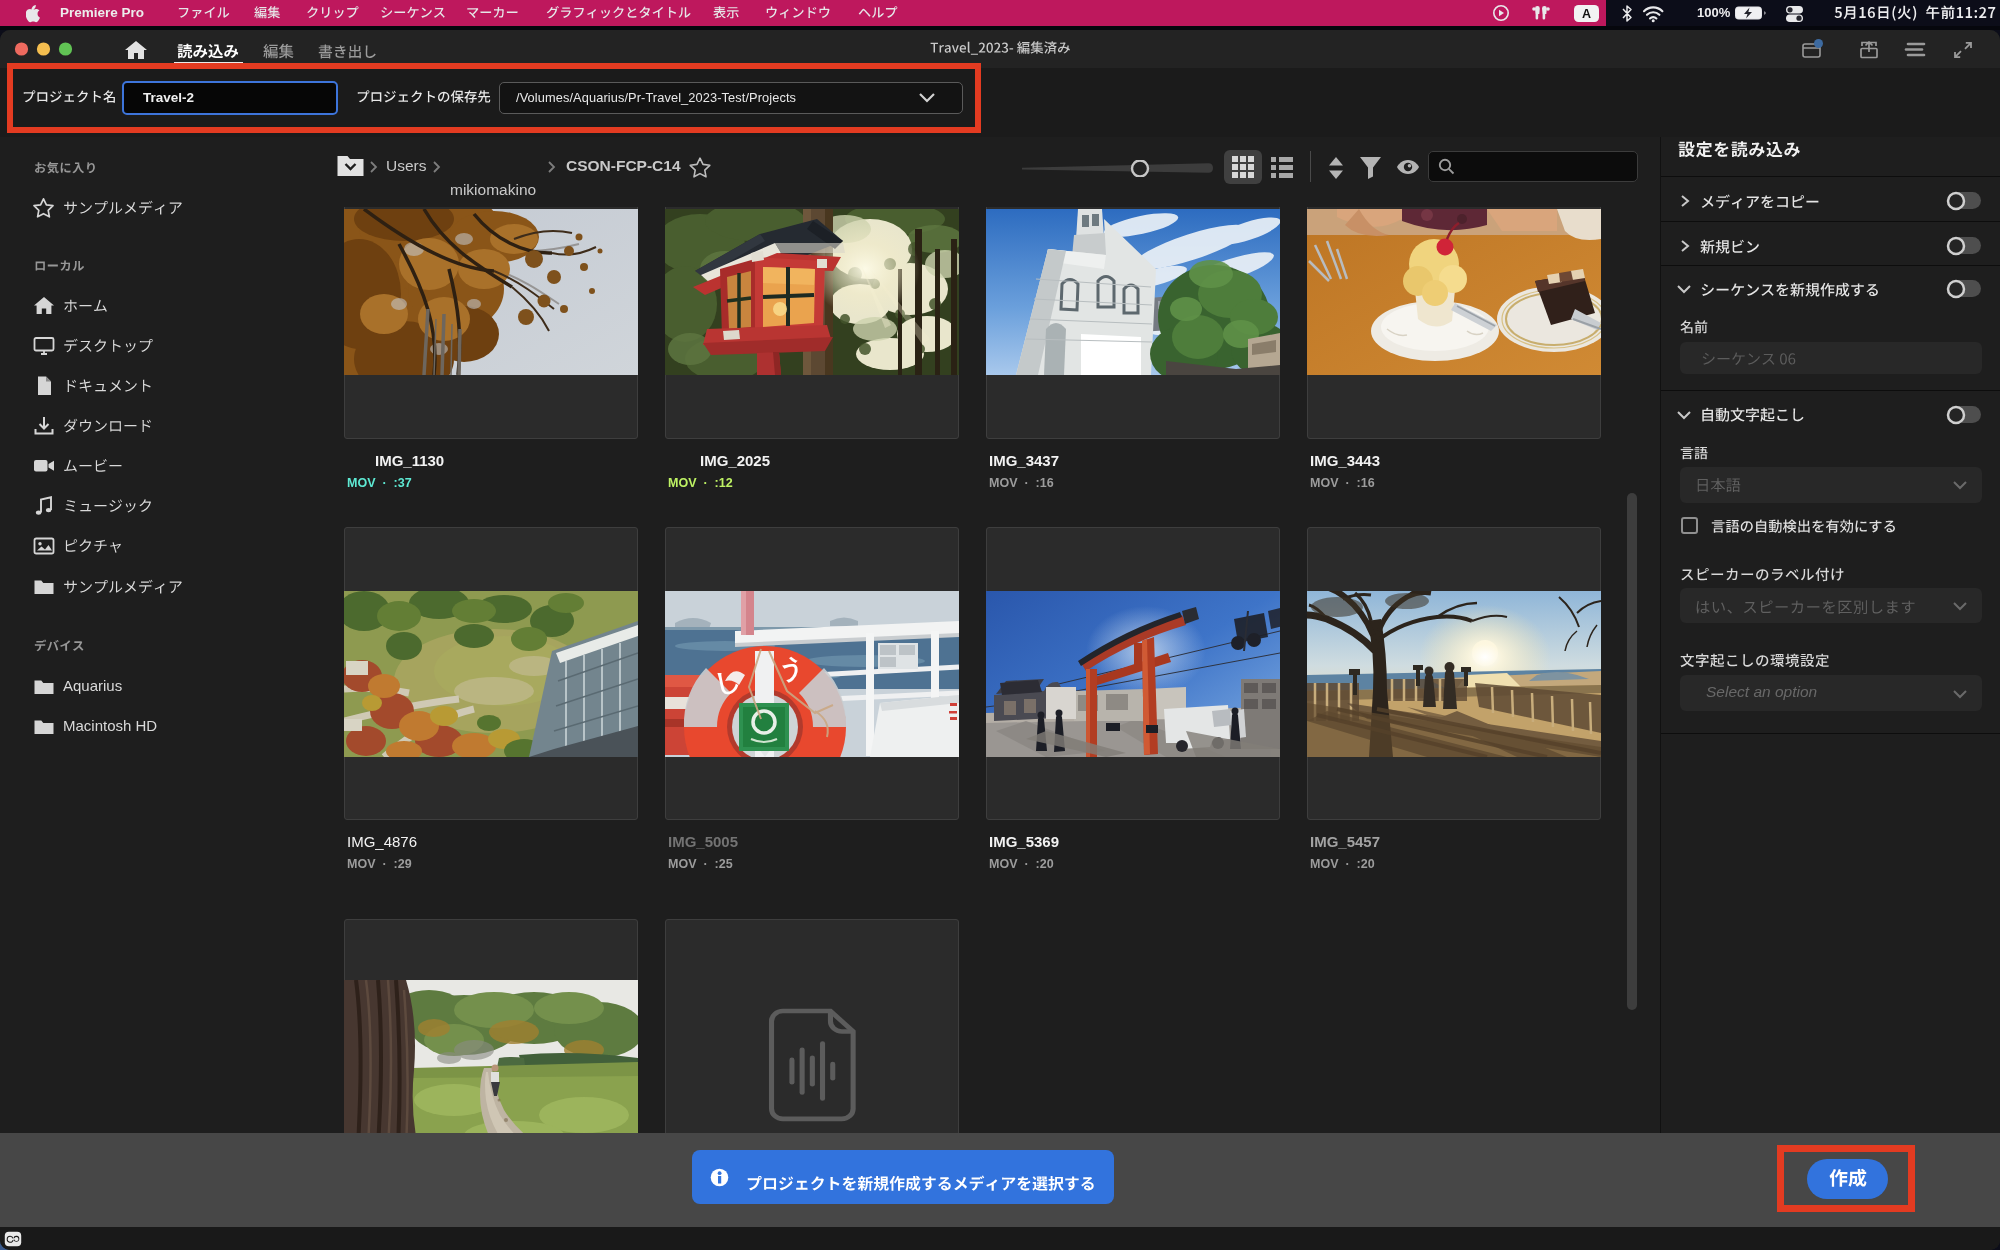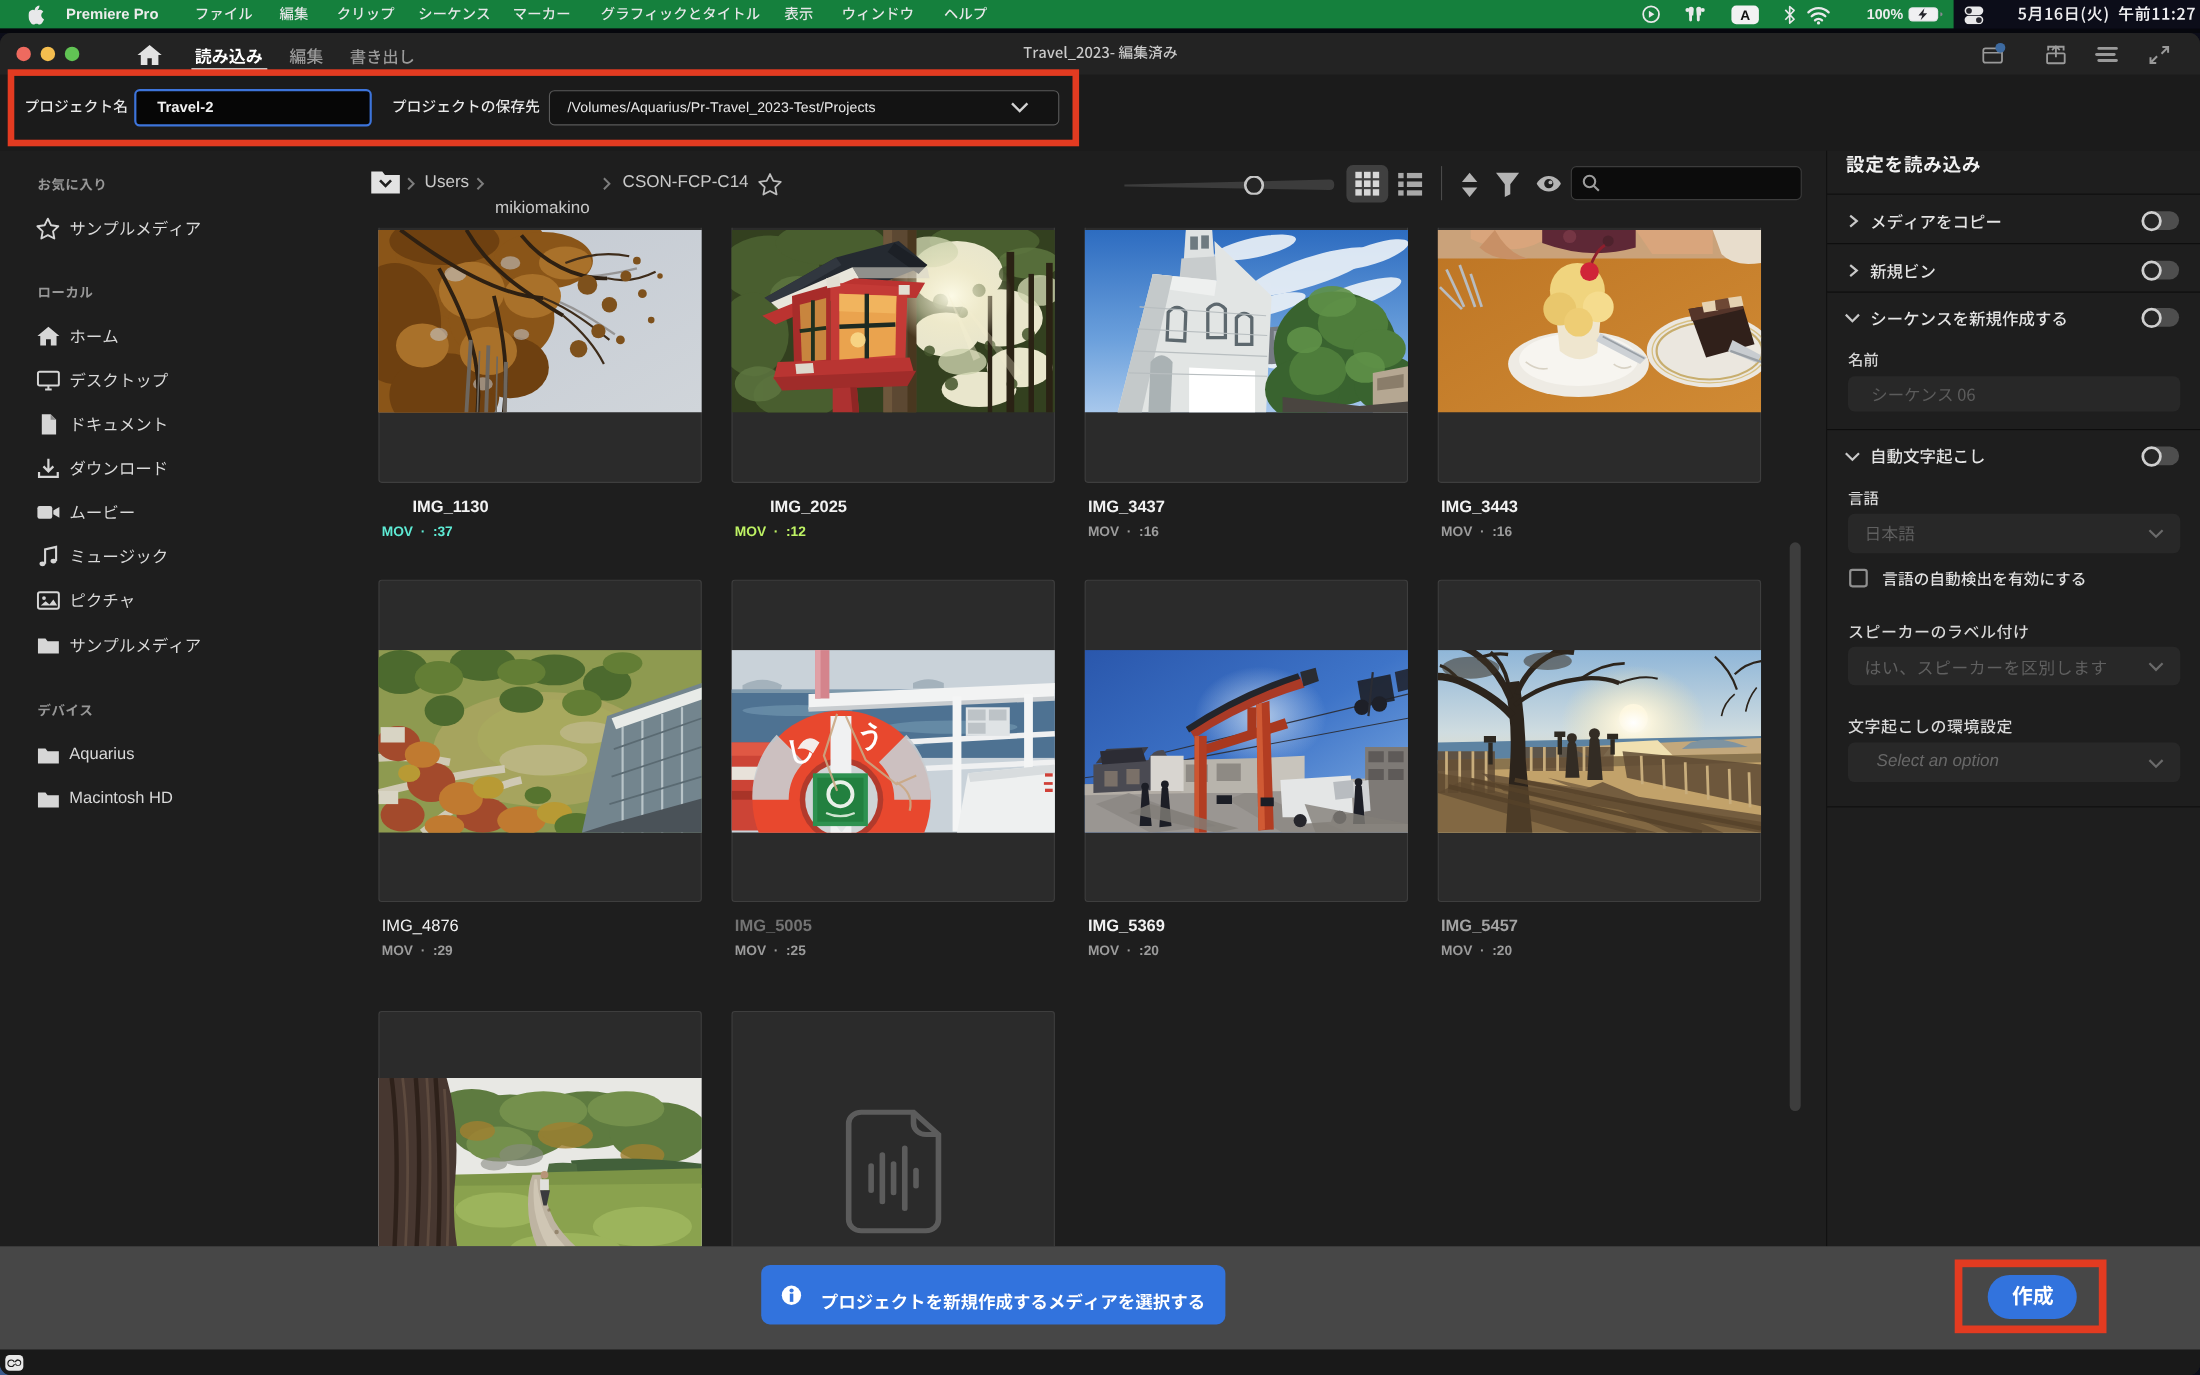--- a/index.html
+++ b/index.html
@@ -1,13 +1,13 @@
 <!DOCTYPE html>
 <html><head><meta charset="utf-8"><style>html,body{margin:0;padding:0;width:2000px;height:1250px;overflow:hidden;background:#0c0d19;font-family:"Liberation Sans",sans-serif;}*{box-sizing:content-box}</style></head><body>
-<div id="menubar" style="position:absolute;left:0;top:0;width:1776px;height:26px;background:#15803d">
+<div id="menubar" style="position:absolute;left:0;top:0;width:1606px;height:26px;background:#be185d">
     <svg style="position:absolute;left:26px;top:4px" width="16" height="19" viewBox="0 0 16 19">
       <path fill="#e8e8ea" d="M8.6 4.6c.8-1 1.4-2.3 1.2-3.6-1.1.1-2.4.8-3.2 1.7C5.9 3.6 5.3 4.9 5.5 6.2c1.2.1 2.4-.6 3.1-1.6zm2.9 5.3c0-2.2 1.8-3.2 1.9-3.3-1-1.5-2.6-1.7-3.2-1.7-1.4-.1-2.7.8-3.3.8-.7 0-1.8-.8-2.9-.8-1.5 0-2.9.9-3.6 2.2-1.6 2.7-.4 6.7 1.1 8.9.7 1.1 1.6 2.3 2.8 2.2 1.1 0 1.5-.7 2.9-.7s1.7.7 2.9.7c1.2 0 2-1.1 2.7-2.2.9-1.2 1.2-2.4 1.2-2.5 0 0-2.4-.9-2.5-3.6z"></path>
     </svg>
     <div style="position:absolute;left:60px;top:5px;font-size:13.5px;font-weight:700;color:#ececec">Premiere Pro</div>
     <svg style="position:absolute;left:177px;top:2.2px;overflow:visible" width="52.80" height="19.1" viewBox="0 -116 400.0 144.8">
       <path fill="#e6e6e8" d="M87 -67Q87 -65 86 -64Q86 -62 86 -61Q85 -57 83 -52Q82 -47 80 -42Q78 -38 76 -33Q74 -28 71 -24Q66 -18 60 -13Q54 -8 47 -4Q40 0 31 3L22 -6Q32 -9 39 -12Q46 -16 52 -20Q57 -25 61 -30Q65 -34 67 -40Q70 -45 72 -51Q73 -56 74 -61Q72 -61 69 -61Q65 -61 60 -61Q55 -61 49 -61Q44 -61 39 -61Q34 -61 30 -61Q26 -61 25 -61Q22 -61 19 -61Q16 -61 14 -60V-72Q15 -71 17 -71Q19 -71 21 -71Q23 -71 25 -71Q26 -71 29 -71Q32 -71 36 -71Q40 -71 45 -71Q50 -71 54 -71Q59 -71 63 -71Q66 -71 69 -71Q72 -71 73 -71Q74 -71 76 -71Q78 -71 80 -71ZM188 -50Q187 -50 186 -49Q186 -48 185 -47Q184 -45 182 -42Q180 -39 177 -36Q174 -32 171 -29Q168 -26 165 -23L157 -29Q160 -31 163 -34Q167 -37 169 -40Q172 -44 173 -46Q172 -46 168 -46Q165 -46 160 -46Q155 -46 150 -46Q144 -46 140 -46Q135 -46 132 -46Q128 -46 127 -46Q125 -46 122 -46Q120 -46 117 -45V-56Q119 -55 122 -55Q125 -55 127 -55Q128 -55 132 -55Q135 -55 140 -55Q146 -55 151 -55Q157 -55 162 -55Q167 -55 170 -55Q174 -55 175 -55Q176 -55 177 -55Q179 -55 180 -55Q181 -55 182 -56ZM154 -40Q154 -34 153 -28Q153 -23 152 -18Q150 -12 148 -8Q145 -3 141 1Q137 5 130 9L121 2Q123 1 125 0Q127 -1 129 -2Q135 -6 138 -11Q141 -16 142 -21Q143 -27 143 -33Q143 -35 143 -37Q143 -38 143 -40ZM208 -37Q221 -41 232 -46Q243 -51 251 -56Q256 -59 262 -63Q267 -67 271 -71Q276 -75 279 -80L287 -72Q283 -67 278 -63Q273 -58 267 -54Q261 -50 256 -46Q250 -43 243 -40Q236 -36 228 -33Q221 -30 213 -27ZM249 -51 260 -53V-8Q260 -6 261 -4Q261 -1 261 1Q261 3 261 4H249Q249 3 249 1Q249 -1 249 -4Q249 -6 249 -8ZM351 -2Q352 -3 352 -5Q352 -7 352 -9Q352 -10 352 -13Q352 -16 352 -21Q352 -26 352 -32Q352 -37 352 -43Q352 -49 352 -54Q352 -59 352 -63Q352 -66 352 -68Q352 -71 352 -73Q352 -75 352 -76H363Q363 -75 363 -73Q363 -71 363 -68Q363 -66 363 -63Q363 -59 363 -54Q363 -50 363 -44Q363 -39 363 -34Q363 -29 363 -24Q363 -19 363 -16Q363 -13 363 -12Q367 -14 372 -18Q377 -21 382 -26Q386 -30 390 -35L396 -27Q392 -21 386 -16Q380 -11 374 -6Q368 -2 362 1Q361 1 360 2Q359 3 358 3ZM305 -3Q312 -8 316 -14Q321 -21 323 -27Q324 -31 324 -36Q325 -41 325 -46Q326 -52 326 -57Q326 -63 326 -67Q326 -70 325 -72Q325 -74 325 -75H336Q336 -75 336 -74Q336 -72 336 -71Q336 -69 336 -67Q336 -63 336 -57Q336 -52 335 -46Q335 -39 334 -34Q334 -28 333 -25Q331 -16 326 -9Q321 -2 315 3Z"></path>
     </svg>
     <svg style="position:absolute;left:254px;top:2.2px;overflow:visible" width="26.40" height="19.1" viewBox="0 -116 200.0 144.8">
       <path fill="#e6e6e8" d="M62 -32H68V8H62ZM74 -32H80V8H74ZM39 -79H95V-70H39ZM52 -17H91V-10H52ZM43 -65H51V-43Q51 -38 51 -31Q50 -25 49 -18Q48 -11 45 -4Q43 2 39 7Q39 7 37 6Q36 5 35 4Q33 3 32 2Q36 -3 38 -9Q40 -14 41 -20Q42 -27 42 -32Q43 -38 43 -43ZM46 -65H92V-41H46V-48H83V-57H46ZM49 -35H92V-28H56V8H49ZM87 -35H94V0Q94 2 94 4Q93 6 92 7Q90 8 88 8Q86 8 84 8Q83 7 83 5Q82 2 81 1Q83 1 84 1Q85 1 86 1Q87 1 87 0ZM19 -84 27 -81Q25 -78 23 -74Q21 -70 19 -66Q17 -62 15 -59L9 -62Q10 -65 12 -69Q14 -73 16 -77Q18 -81 19 -84ZM30 -73 37 -69Q34 -64 30 -58Q26 -51 22 -46Q18 -40 14 -35L9 -38Q11 -42 14 -46Q17 -50 20 -55Q23 -60 25 -64Q28 -69 30 -73ZM3 -63 8 -69Q11 -66 13 -64Q16 -61 18 -58Q21 -55 22 -53L17 -46Q15 -48 13 -51Q11 -54 8 -57Q6 -60 3 -63ZM26 -50 33 -52Q34 -49 36 -45Q38 -41 39 -37Q40 -34 41 -31L34 -28Q34 -31 32 -35Q31 -38 30 -42Q28 -46 26 -50ZM3 -40Q9 -41 17 -41Q26 -42 35 -42L35 -34Q27 -34 18 -33Q10 -33 4 -32ZM28 -25 34 -27Q36 -23 38 -18Q39 -12 39 -9L33 -7Q32 -10 31 -16Q30 -21 28 -25ZM8 -27 15 -25Q14 -18 13 -11Q11 -4 9 0Q8 0 7 -1Q6 -1 4 -2Q3 -3 2 -3Q4 -7 6 -14Q7 -20 8 -27ZM18 -36H26V8H18ZM105 -23H195V-15H105ZM123 -60H184V-54H123ZM123 -48H185V-41H123ZM121 -73H189V-65H121ZM147 -68H156V-33H147ZM145 -30H154V8H145ZM144 -20 151 -16Q147 -13 142 -9Q137 -5 132 -2Q126 1 120 3Q114 6 108 8Q107 6 106 3Q104 1 102 0Q108 -2 114 -4Q120 -6 125 -8Q131 -11 136 -14Q140 -17 144 -20ZM156 -20Q159 -17 164 -14Q169 -11 174 -9Q180 -6 186 -4Q192 -2 197 -1Q196 0 195 1Q194 3 193 4Q192 6 191 7Q186 5 180 3Q174 0 168 -3Q162 -6 158 -9Q153 -13 149 -17ZM152 -84 163 -83Q161 -79 158 -75Q156 -71 154 -68L145 -70Q147 -73 149 -77Q151 -81 152 -84ZM126 -85 136 -83Q133 -77 129 -71Q125 -66 120 -60Q115 -55 109 -50Q108 -51 107 -52Q106 -53 105 -54Q103 -55 102 -56Q108 -60 113 -65Q117 -70 121 -75Q124 -80 126 -85ZM117 -68H126V-36H192V-28H117Z"></path>
     </svg>
@@ -201,21 +201,21 @@
         <path d="M2 2l5 5-5 5" fill="none" stroke="#7d7d7d" stroke-width="1.8"></path>
       </svg>
       <div style="position:absolute;left:386px;top:157px;font-size:15.5px;color:#c9c9c9;font-weight:400;white-space:nowrap;">Users</div>
       <svg style="position:absolute;left:432px;top:160px;" width="10" height="14" viewBox="0 0 10 14">
         <path d="M2 2l5 5-5 5" fill="none" stroke="#7d7d7d" stroke-width="1.8"></path>
       </svg>
       <div style="position:absolute;left:450px;top:157px;font-size:15.5px;color:#c9c9c9;font-weight:400;white-space:nowrap;margin-top:24px;">mikiomakino</div>
       <svg style="position:absolute;left:547px;top:160px;" width="10" height="14" viewBox="0 0 10 14">
         <path d="M2 2l5 5-5 5" fill="none" stroke="#7d7d7d" stroke-width="1.8"></path>
       </svg>
-      <div style="position:absolute;left:566px;top:157px;font-size:15.5px;color:#c9c9c9;font-weight:400;white-space:nowrap;">CSON-FCP-C14</div>
+      <div style="position:absolute;left:566px;top:157px;font-size:15.5px;color:#c9c9c9;font-weight:700;white-space:nowrap;">CSON-FCP-C14</div>
       <svg style="position:absolute;left:688px;top:156px;" width="24" height="23" viewBox="0 0 24 23">
         <path d="M12 2.2l3 6.2 6.8.9-5 4.8 1.2 6.7-6-3.2-6 3.2 1.2-6.7-5-4.8 6.8-.9z" fill="none" stroke="#bdbdbd" stroke-width="1.6" stroke-linejoin="round"></path>
       </svg>
       <svg style="position:absolute;left:1022px;top:160px;" width="192" height="17" viewBox="0 0 192 17">
         <path d="M0 7.8 L186 3.2 Q191 3 191 8 Q191 13 186 12.8 L0 9.6 Z" fill="#3c3c3c"></path>
         <circle cx="118" cy="8.5" r="8" fill="#232323" stroke="#c6c6c6" stroke-width="2.4"></circle>
       </svg>
       <div style="position:absolute;left:1224px;top:150px;width:38px;height:34px;background:#404040;border-radius:6px"></div>
       <svg style="position:absolute;left:1232px;top:156px;" width="22" height="22" viewBox="0 0 22 22">
         <rect x="0" y="0" width="6" height="6" fill="#d8d8d8"></rect>

